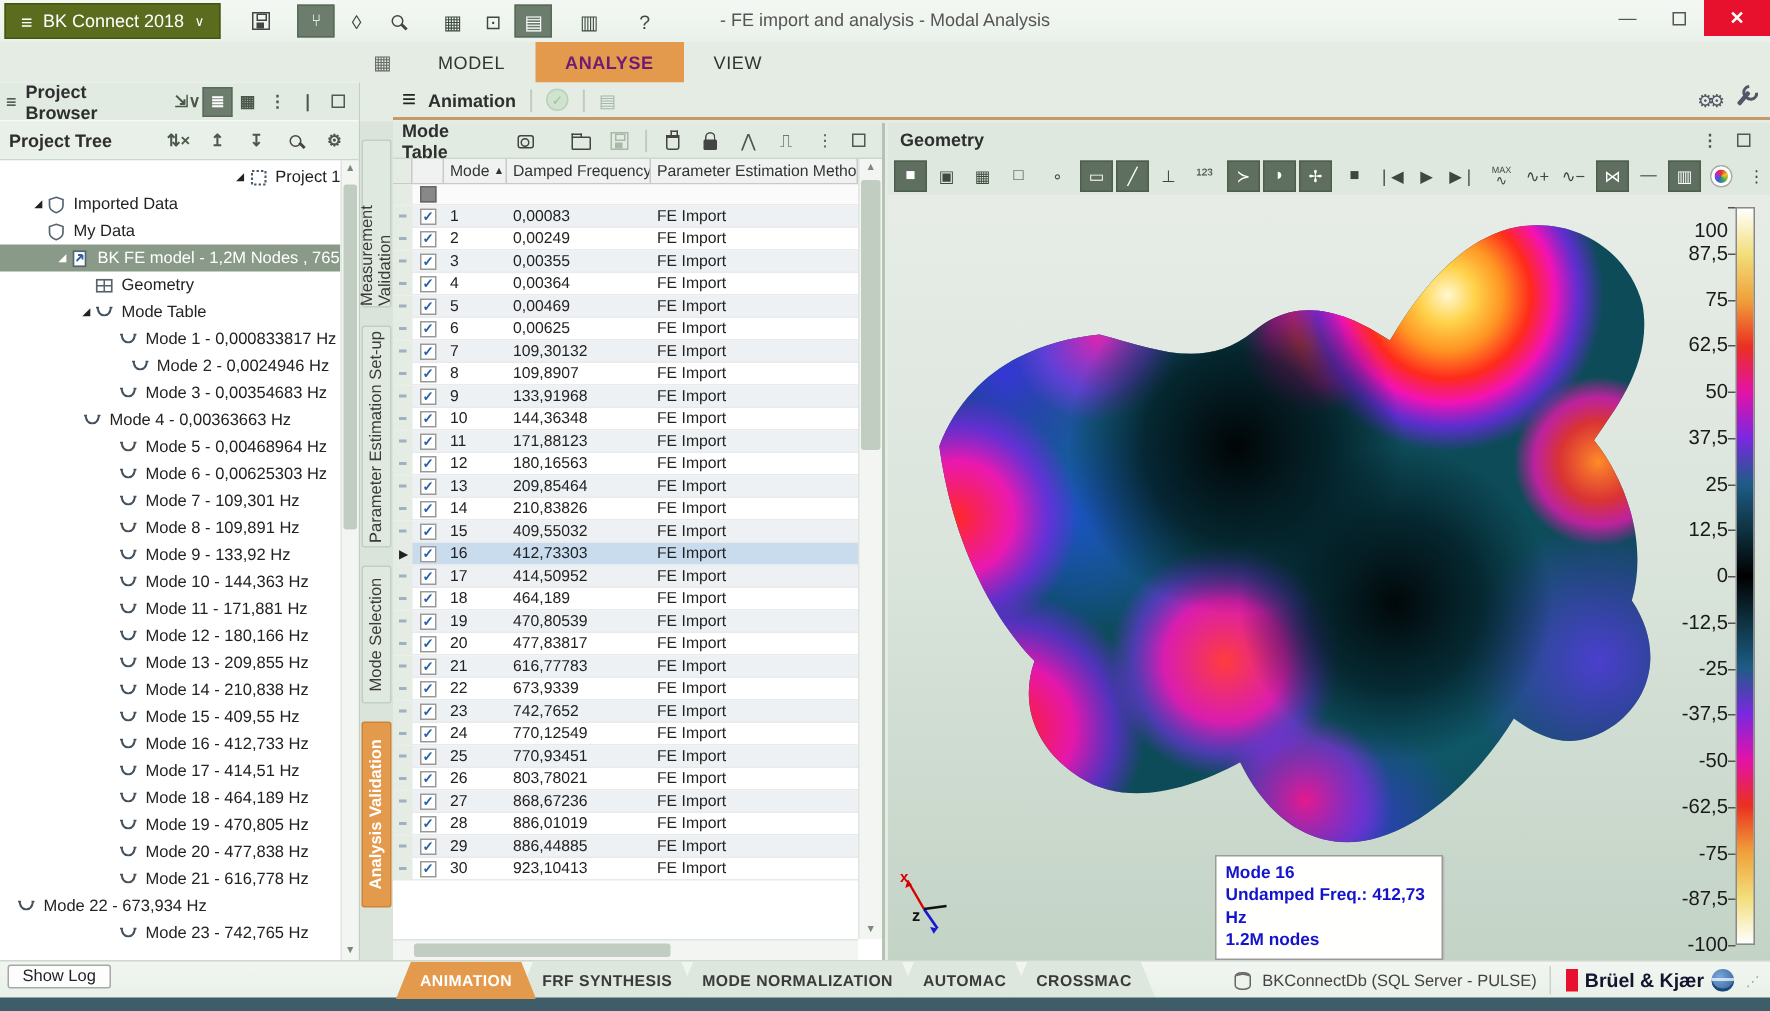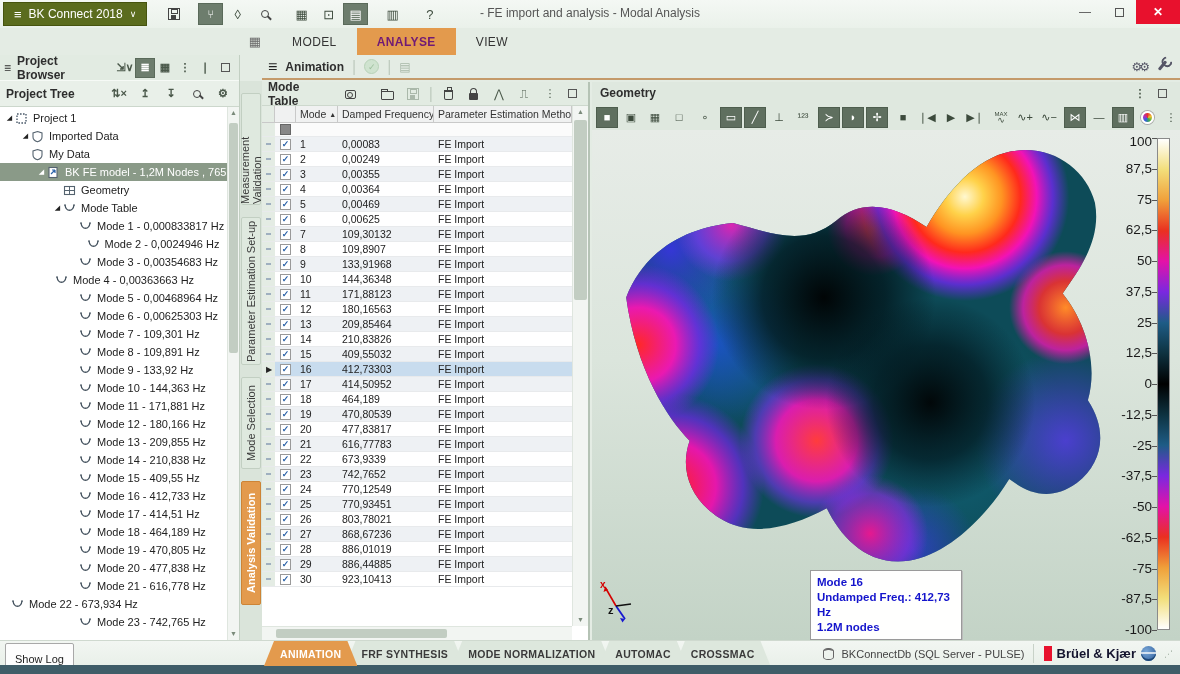--- a/index.html
+++ b/index.html
@@ -95,21 +95,21 @@
   .viewport { position:absolute; left:0; right:0; top:48px; bottom:0; background:linear-gradient(180deg,#e7ece7 0%,#dbe5dc 45%,#c3d3c6 100%); overflow:hidden; }
   .modeshape { position:absolute; left:18px; top:8px; }
   .colorbar { position:absolute; right:10px; top:8px; width:13px; height:492px; border:1px solid #8a8a8a; background:linear-gradient(180deg,#ffffff 0%,#f2de7a 6.25%,#f0a03a 12.5%,#ea3020 18.75%,#e312a8 25%,#7a28e0 31.25%,#1e5c86 37.5%,#0e3240 43.75%,#000 50%,#0e3240 56.25%,#1e5c86 62.5%,#7a28e0 68.75%,#e312a8 75%,#ea3020 81.25%,#f0a03a 87.5%,#f2de7a 93.75%,#ffffff 100%); }
   .cb-label { position:absolute; right:28px; font-size:13.5px; color:#1a1a1a; white-space:nowrap; }
   .cb-tick { position:absolute; right:23px; width:5px; height:1px; background:#555; }
   .infobox { position:absolute; left:218px; top:440px; width:152px; background:#fffffe; border:1px solid #9a9a9a; box-shadow:1px 1px 0 #bbb; padding:4px 6px; color:#1414cc; font-weight:bold; font-size:11.5px; line-height:15px; }
   .triad { position:absolute; left:6px; top:448px; }
 
   
   .statusbar { position:absolute; left:0; right:0; bottom:9px; height:25px; background:linear-gradient(#f2f6f2,#e9f0e9); border-top:1px solid #cfd9cf; }
-  .showlog { position:absolute; left:5px; top:2px; height:32px; padding:0 9px; background:#fdfdfd; border:1px solid #a8a8a8; border-radius:2px; font-size:11px; display:flex; align-items:center; cursor:pointer; }
+  .showlog { position:absolute; left:5px; top:2px; height:16px; padding:0 9px; background:#fdfdfd; border:1px solid #a8a8a8; border-radius:2px; font-size:11px; display:flex; align-items:center; cursor:pointer; }
   .btabs { position:absolute; left:270px; top:0; height:25px; display:flex; }
   .btab { height:25px; padding:0 16px; display:flex; align-items:center; font-size:10.5px; font-weight:bold; color:#3a3a3a; letter-spacing:.3px; clip-path:polygon(10px 0, calc(100% - 10px) 0, 100% 100%, 0 100%); background:#dde7dd; margin:0 -6px; cursor:pointer; }
   .btab.active { background:#e39a4d; color:#fff; z-index:2; }
   .statusright { position:absolute; right:6px; top:0; height:25px; display:flex; align-items:center; gap:8px; font-size:11px; color:#444; }
   .i-db { width:11px; height:12px; border:1px solid #666; border-radius:5px/3px; box-shadow:inset 0 3px 0 -2px #666, inset 0 6px 0 -5px #666; }
   .brand { display:flex; align-items:center; gap:5px; border-left:1px solid #c8d2c8; padding-left:10px; height:19px; }
   .redbar { width:8px; height:15px; background:#e8112d; }
   .brandname { font-size:13px; font-weight:bold; color:#14142e; }
   .i-globe { width:15px; height:15px; border-radius:50%; background:radial-gradient(circle at 35% 35%, #7aa8d8, #2a5a98); box-shadow:inset 0 -2px 0 #1e4878; position:relative; }
   .i-globe::after { content:""; position:absolute; left:0; right:0; top:6px; height:2px; background:rgba(255,255,255,.7); }
@@ -217,21 +217,21 @@
       <span style="flex:1"></span>
       <span class="mini">⇅×</span>
       <span class="mini">↥</span>
       <span class="mini">↧</span>
       <span class="mini">
           <span class="i-mag"></span>
         </span>
       <span class="mini">⚙</span>
     </div>
     <div class="tree" id="tree">
-        <div class="titem" style="padding-left: 4px;">
+        <div class="titem" style="padding-left: 4px; justify-content: flex-end;">
           <span class="arr">◢</span>
           <span class="ticon"><svg width="13" height="13">
               <rect x="2" y="2" width="9" height="9" fill="none" stroke="#4a5a6a" stroke-width="1.4" stroke-dasharray="1.6,1.4"></rect>
             </svg></span>
           <span>Project 1</span>
         </div>
         <div class="titem" style="padding-left: 20px;">
           <span class="arr">◢</span>
           <span class="ticon"><svg width="13" height="13">
               <path d="M6.5 1.5 L11 3 V7 C11 9.4 9 11 6.5 11.8 C4 11 2 9.4 2 7 V3 Z" fill="#fff" stroke="#55636f" stroke-width="1.1"></path>
@@ -1047,21 +1047,21 @@
             <rect width="488" height="430" fill="url(#gm4)"></rect>
           <rect width="488" height="430" fill="url(#gm6)"></rect>
             <rect width="488" height="430" fill="url(#gy)"></rect>
           <rect width="488" height="430" fill="url(#gk1)"></rect>
             <rect width="488" height="430" fill="url(#gk2)"></rect>
         </g>
       </svg>
 
       <div class="colorbar"></div>
       <div id="cb-labels">
-          <div class="cb-label" style="top: 4px;">100</div>
+          <div class="cb-label" style="top: 16px;">100</div>
           <div class="cb-tick" style="top: 8px;"></div>
           <div class="cb-label" style="top: 30.75px;">87,5</div>
           <div class="cb-tick" style="top: 38.75px;"></div>
           <div class="cb-label" style="top: 61.5px;">75</div>
           <div class="cb-tick" style="top: 69.5px;"></div>
           <div class="cb-label" style="top: 92.25px;">62,5</div>
           <div class="cb-tick" style="top: 100.25px;"></div>
           <div class="cb-label" style="top: 123px;">50</div>
           <div class="cb-tick" style="top: 131px;"></div>
           <div class="cb-label" style="top: 153.75px;">37,5</div>

